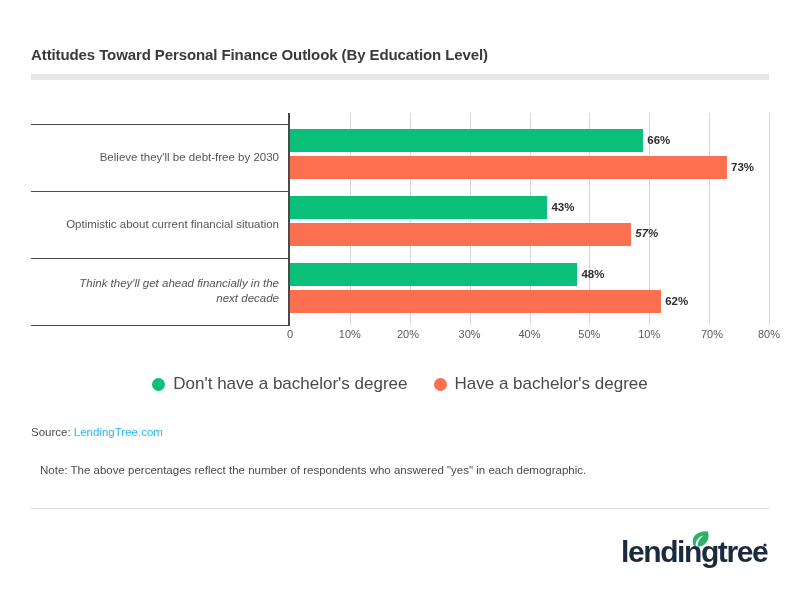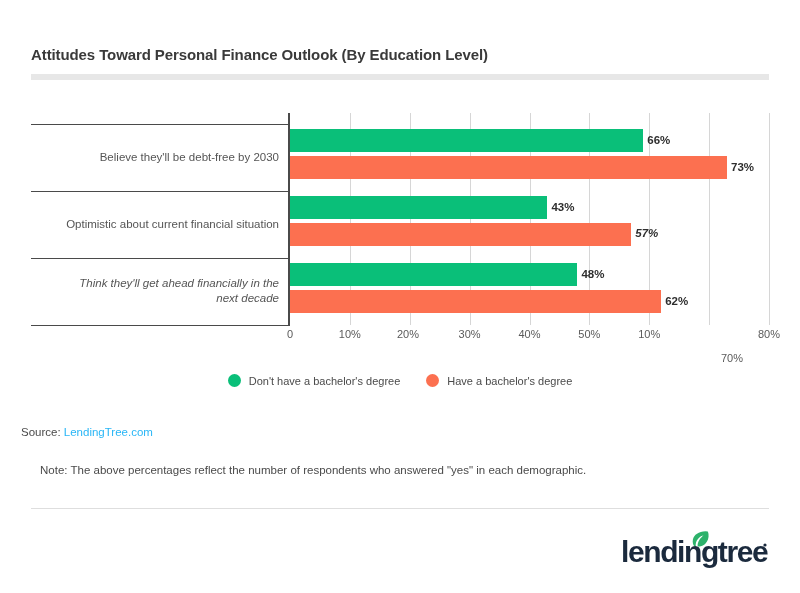--- a/index.html
+++ b/index.html
@@ -164,29 +164,29 @@
     align-items: center;
     gap: 8px;
   }
   .legend-dot {
     width: 13px;
     height: 13px;
     border-radius: 50%;
     flex: 0 0 auto;
   }
   .legend-label {
-    font-size: 11px;
+    font-size: 17px;
     color: #4a4a4a;
     white-space: nowrap;
   }
 
   
   .source {
     position: absolute;
-    left: 21px;
+    left: 31px;
     top: 426px;
     font-size: 11.5px;
     color: #4a4a4a;
     white-space: nowrap;
     text-align: right;
   }
   .source a {
     color: #29b6f6;
     text-decoration: none;
   }
@@ -274,21 +274,21 @@
   </div>
 
   <div class="xaxis">
       <div class="xtick" style="left: 259px;">0</div>
       <div class="xtick" style="left: 318.875px;">10%</div>
       <div class="xtick" style="left: 377px;">20%</div>
       <div class="xtick" style="left: 438.625px;">30%</div>
       <div class="xtick" style="left: 498.5px;">40%</div>
       <div class="xtick" style="left: 558.375px;">50%</div>
       <div class="xtick" style="left: 618.25px;">10%</div>
-      <div class="xtick" style="left: 701px; margin-top: 24px;">70%</div>
+      <div class="xtick" style="left: 681px;">70%</div>
       <div class="xtick" style="left: 738px;">80%</div>
     </div>
 
   <div class="legend">
     <div class="legend-item">
       <span class="legend-dot" style="background: rgb(10, 191, 121);"></span>
       <span class="legend-label">Don't have a bachelor's degree</span>
     </div>
     <div class="legend-item">
       <span class="legend-dot" style="background: rgb(252, 112, 80);"></span>

